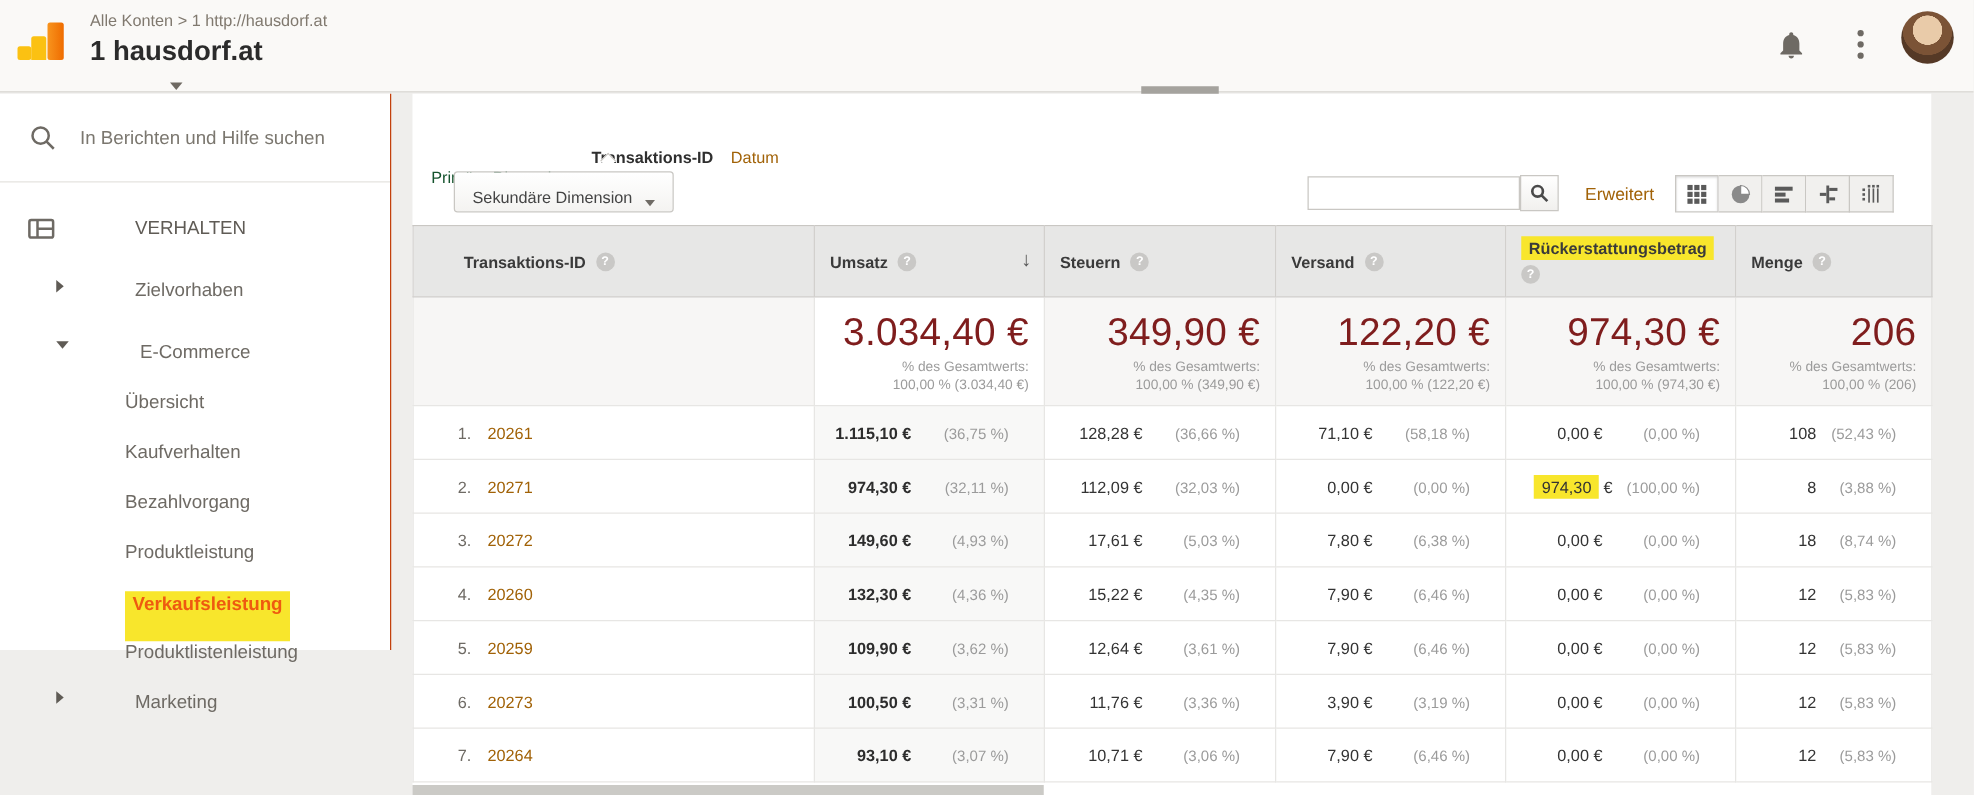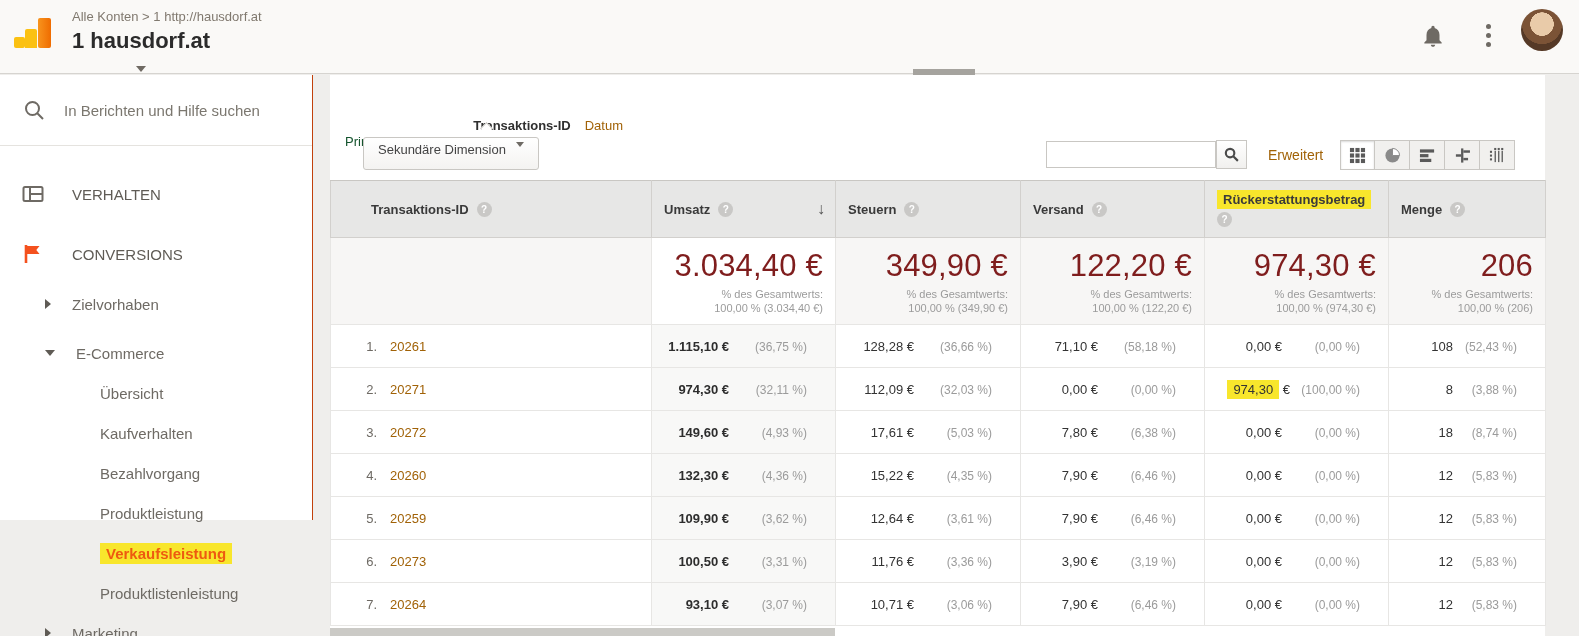--- a/index.html
+++ b/index.html
@@ -24,21 +24,21 @@
 
   
   .top-thumb { position:absolute; left:913px; top:69px; width:62px; height:6px; background:#a5a39e; z-index:6; }
 
   
   .side { position:absolute; left:0; top:75px; width:313px; height:445px; background:#fff; border-right:1px solid #c2410c; }
   .side-search { position:relative; height:71px; border-bottom:1px solid #e5e3df; display:flex; align-items:center; }
   .side-search svg { margin-left:22px; }
   .side-search input { border:0; outline:none; margin-left:18px; width:245px; font-size:15px; color:#444; background:transparent; font-family:inherit; }
   .side-search input::placeholder { color:#7b776f; opacity:1; }
-  .nav-item { height:40px; display:flex; align-items:center; cursor:pointer; }
+  .nav-item { height:40px; display:flex; cursor:pointer;gap:36px; }
   .nav-label { font-size:15px; color:#6e6a64; margin-left:100px; white-space:nowrap; }
   .nav-item.sect .nav-label { color:#5f5b55; margin-left:26px; }
   .nav-item.sect .nic { width:24px; margin-left:22px; display:flex; }
   .nav-item.l1 .arr { margin-left:45px; }
   .nav-item.l1 .nav-label { margin-left:21px; }
   .arr-r { width:0; height:0; border-top:5px solid transparent; border-bottom:5px solid transparent; border-left:6px solid #5f5b55; }
   .arr-d { width:0; height:0; border-left:5px solid transparent; border-right:5px solid transparent; border-top:6px solid #5f5b55; }
   .mt28{margin-top:28px;} .mt20{margin-top:20px;} .mt10{margin-top:10px;} .mt9{margin-top:9px;}
   .marker { background:#f8e62c; padding:2px 6px; }
   .nav-active { color:#ee5a10 !important; font-weight:700; }
@@ -47,21 +47,21 @@
   .main { position:absolute; left:314px; top:75px; width:1265px; height:561px; background:#efeeec; }
   .panel { position:absolute; left:16px; top:0; width:1215px; height:561px; background:#fff; }
 
   .dim-row { position:absolute; left:15px; top:27px; font-size:13px; display:flex; align-items:center; gap:14px; }
   .dim-lbl { color:#14532d;margin-top:32px; }
   .dim-sel { font-weight:700; color:#2f2f2f; }
   a.lnk { color:#a16207; text-decoration:none; cursor:pointer; }
   .caret-up { position:absolute; left:152px; top:49px; width:9px; height:9px; background:#fff; border-left:1px solid #c7c5c1; border-top:1px solid #c7c5c1; transform:rotate(45deg); }
 
   .ctl-row { position:absolute; left:0; top:54px; width:1215px; height:46px; }
-  .sec-btn { position:absolute; left:33px; top:8px; height:33px; padding:4px 14px; background:linear-gradient(#ffffff,#f4f3f1); border:1px solid #c9c7c3; border-radius:3px; font-size:13px; color:#444; display:flex; align-items:flex-start; gap:10px; cursor:pointer; font-family:inherit; }
+  .sec-btn { position:absolute; left:33px; top:8px; height:33px; padding:4px 14px; background:linear-gradient(#ffffff,#f4f3f1); border:1px solid #c9c7c3; border-radius:3px; font-size:13px; color:#444; display:flex; align-items:flex-end; gap:10px; cursor:pointer; font-family:inherit; }
   .sec-btn .tri { width:0; height:0; border-left:4px solid transparent; border-right:4px solid transparent; border-top:5px solid #6f6b65; }
   .tbl-search { position:absolute; left:716px; top:12px; width:170px; height:27px; border:1px solid #c9c7c3; font-size:13px; padding:0 6px; outline:none; font-family:inherit; }
   .srch-btn { position:absolute; left:886px; top:11px; width:31px; height:29px; background:linear-gradient(#ffffff,#f1f0ee); border:1px solid #c9c7c3; display:flex; align-items:center; justify-content:center; cursor:pointer; }
   .adv-lnk { position:absolute; left:938px; top:18px; font-size:14px; }
   .views { position:absolute; left:1010px; top:11px; display:flex; }
   .vbtn { width:35px; height:30px; border:1px solid #c9c7c3; border-left-width:0; background:#f1f0ee; display:flex; align-items:center; justify-content:center; cursor:pointer; }
   .vbtn:first-child { border-left-width:1px; }
   .vbtn.on { background:#fff; box-shadow:inset 0 1px 2px rgba(0,0,0,.15); }
 
   
@@ -127,29 +127,20 @@
     <div class="nav-item sect mt28">
       <span class="nic">
         <svg width="22" height="19" viewBox="0 0 22 19">
             <rect x="1.5" y="2" width="19" height="14" rx="1.5" fill="none" stroke="#6e6a64" stroke-width="2"></rect>
             <path d="M8 2v14M8 9h13" stroke="#6e6a64" stroke-width="2" fill="none"></path>
           </svg>
       </span>
       <span class="nav-label">VERHALTEN</span>
     </div>
 
-    <div class="nav-item sect mt20">
-      <span class="nic">
-        <svg width="20" height="20" viewBox="0 0 20 20">
-            <path d="M4 1v18" stroke="#f4511e" stroke-width="2.6"></path>
-            <path d="M5 2h12.5l-3.2 4 3.2 4H5z" fill="#f4511e"></path>
-          </svg>
-      </span>
-      <span class="nav-label">CONVERSIONS</span>
-    </div>
 
     <div class="nav-item l1 mt10">
       <span class="arr arr-r"></span>
       <span class="nav-label">Zielvorhaben</span>
     </div>
 
     <div class="nav-item l1 mt9">
       <span class="arr arr-d"></span>
       <span class="nav-label">E-Commerce</span>
     </div>

